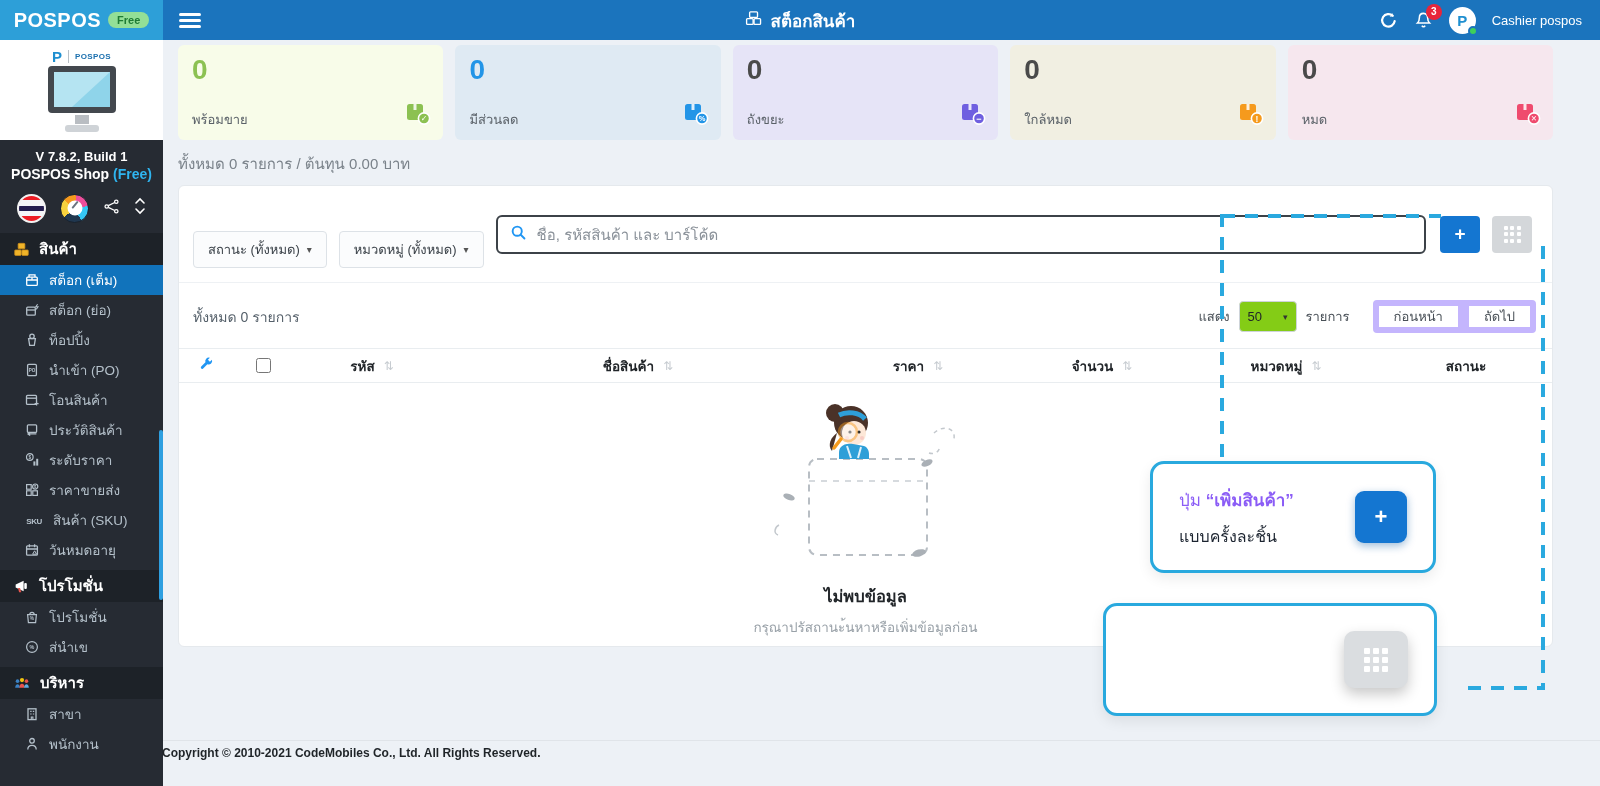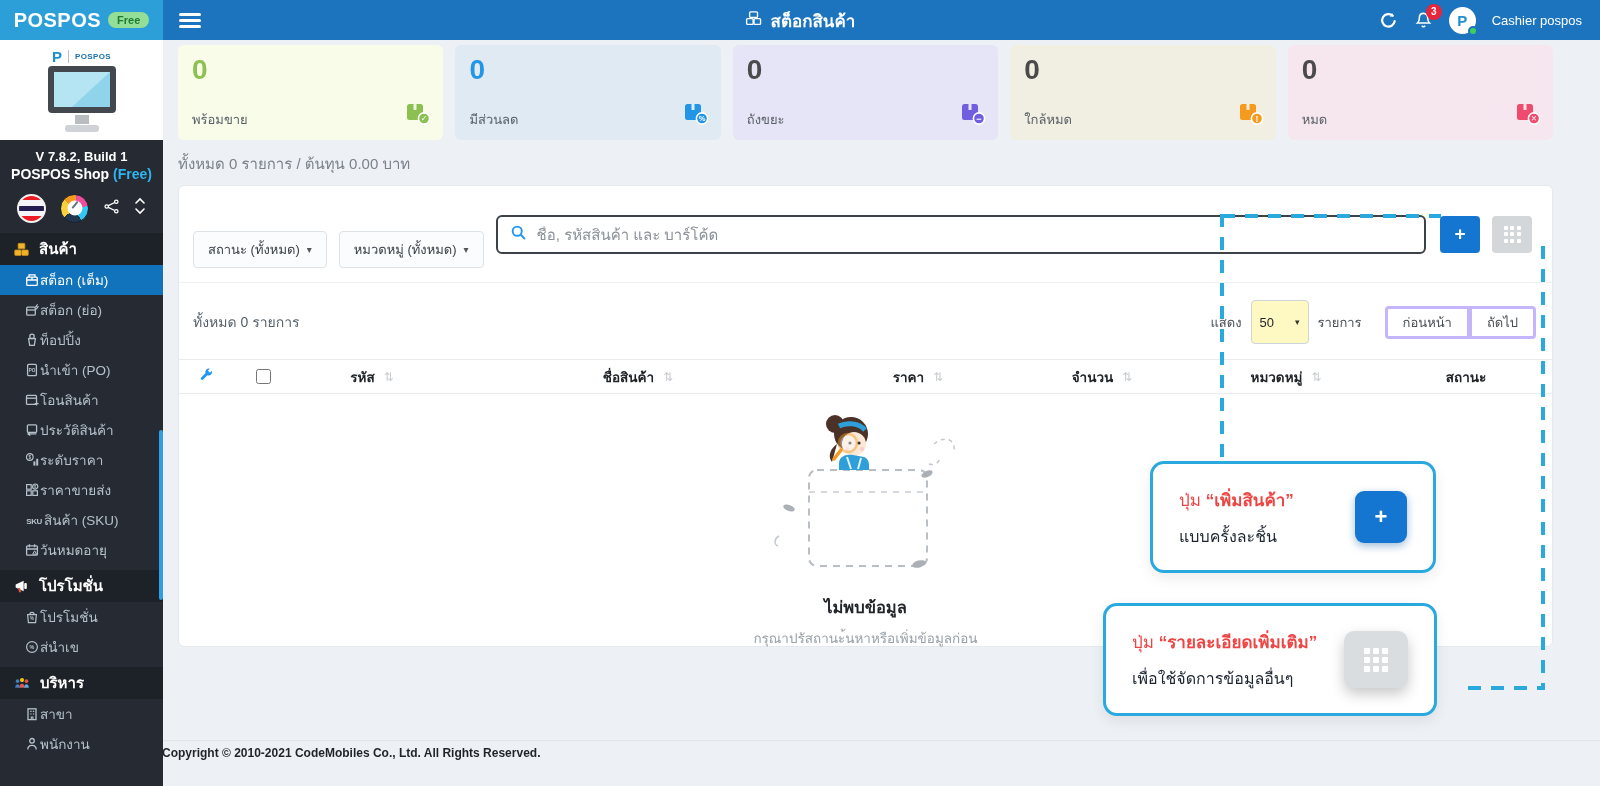--- a/index.html
+++ b/index.html
@@ -34,21 +34,21 @@
   .v-line2 { font-size:14px; font-weight:bold; margin-top:2px; }
   .v-line2 .plan { color:#2fb5f0; }
   .quick-icons { display:flex; align-items:center; justify-content:center; gap:14px; margin-top:9px; height:34px; }
   .flag { width:29px; height:29px; border-radius:50%; border:2px solid #f2f2f2; overflow:hidden;
     background:linear-gradient(180deg,#ed1c24 0 18%,#f4f5f8 18% 39%,#241d4f 39% 61%,#f4f5f8 61% 82%,#ed1c24 82% 100%); }
   .gauge { width:29px; height:29px; border-radius:50%; background:conic-gradient(from 230deg,#f7d23e 0 22%,#f59a1d 22% 38%,#ee4f9b 38% 58%,#35c7f4 58% 78%,#20374f 78% 100%); position:relative; border:1px solid #18222e; }
   .gauge::after { content:""; position:absolute; left:50%; top:50%; width:15px; height:15px; background:#fff; border-radius:50%; transform:translate(-50%,-50%); }
   .gauge::before { content:""; position:absolute; left:50%; top:50%; width:2px; height:9px; background:#6a7480; transform:translate(-50%,-85%) rotate(40deg); z-index:1; border-radius:1px; }
   .menu { margin-top:8px; }
   .sec-head { height:32px; display:flex; align-items:center; gap:9px; padding-left:13px; background:#1d2228; color:#fff; font-size:15px; font-weight:bold; margin-top:5px; cursor:pointer; }
-  .mi { height:30px; display:flex; align-items:center; padding-left:24px; color:#b4c0ca; font-size:13.5px; cursor:pointer; }
+  .mi { height:30px; display:flex; align-items:center; gap:9px; padding-left:24px; color:#b4c0ca; font-size:13.5px; cursor:pointer; }
   .mi.sel { background:#1173bb; color:#fff; }
   .mi svg, .sec-head svg { flex:0 0 auto; }
   .scroll-thumb { position:absolute; right:0; top:390px; width:4px; height:170px; background:#2e9fe0; border-radius:2px; }
 
   
   .cards { position:absolute; top:45px; left:178px; width:1375px; height:95px; display:flex; gap:12px; }
   .card { flex:1; border-radius:6px; padding:10px 14px; position:relative; cursor:pointer; }
   .card .num { font-size:28px; font-weight:bold; line-height:1.1; }
   .card .lbl { position:absolute; left:14px; bottom:10px; font-size:13px; color:#5a6168; }
   .card .c-ico { position:absolute; right:12px; bottom:10px; }
@@ -64,24 +64,24 @@
   .sq-btn { width:40px; height:37px; border:none; border-radius:4px; display:flex; align-items:center; justify-content:center; cursor:pointer; }
   .add-btn { background:#1476d1; color:#fff; font-size:19px; font-weight:bold; }
   .more-btn { background:#d4d7da; }
   .grid-ico { display:grid; grid-template-columns:repeat(3,4px); gap:2.5px; }
   .grid-ico i { width:4px; height:4px; background:#fff; border-radius:1px; }
 
   .info-row { display:flex; align-items:center; padding:17px 16px 0 14px; }
   .total-txt { font-size:14px; color:#55606a; }
   .info-right { margin-left:auto; display:flex; align-items:center; gap:9px; }
   .small-lbl { font-size:13px; color:#495057; }
-  .pp-select { width:58px; height:44px; border:1px solid #ced4da; border-radius:4px; display:flex; align-items:center; justify-content:space-between; padding:0 8px; font-size:13px; color:#212529; cursor:pointer; background:#fef9c3; }
+  .pp-select { width:58px; height:31px; border:1px solid #ced4da; border-radius:4px; display:flex; align-items:center; justify-content:space-between; padding:0 8px; font-size:13px; color:#212529; cursor:pointer; background:#84cc16; }
   .pp-select .caret { font-size:9px; color:#333; }
   .pager { display:flex; margin-left:14px; }
-  .pager button { border:3px solid #c4b5fd; background:#fff; height:33px; padding:0 15px; font-size:13px; color:#495057; cursor:pointer; font-family:inherit; }
+  .pager button { border:6px solid #c4b5fd; background:#fff; height:33px; padding:0 15px; font-size:13px; color:#495057; cursor:pointer; font-family:inherit; }
   .pager button:first-child { border-radius:4px 0 0 4px; }
   .pager button:last-child { border-radius:0 4px 4px 0; margin-left:-1px; }
 
   .thead { display:flex; align-items:center; height:35px; margin-top:15px; border-top:1px solid #e9edf0; border-bottom:1px solid #e9edf0; font-size:13.5px; font-weight:bold; color:#212529; }
   .th { display:flex; align-items:center; justify-content:center; gap:9px; cursor:pointer; }
   .sort { color:#c6cbd0; font-size:12px; font-weight:normal; }
   .col-tools { width:55px; } .col-check { width:58px; }
   .col-code { width:160px; } .col-name { width:372px; }
   .col-price { width:188px; } .col-qty { width:180px; }
   .col-cat { width:188px; } .col-status { flex:1; }
@@ -91,21 +91,21 @@
   .empty-title { font-size:16.5px; font-weight:bold; color:#212529; margin-top:6px; }
   .empty-sub { font-size:13.5px; color:#99a1a8; margin-top:7px; }
 
   .footer-divider { position:absolute; top:740px; left:163px; right:0; height:1px; background:#e0e4e9; }
   .footer { position:absolute; top:746px; left:162px; font-size:12px; font-weight:bold; color:#1f2428; }
 
   
   .dash-h { position:absolute; height:4px; background:repeating-linear-gradient(90deg,#2aa9df 0 13px,transparent 13px 23px); z-index:8; }
   .dash-v { position:absolute; width:4px; background:repeating-linear-gradient(180deg,#2aa9df 0 13px,transparent 13px 23px); z-index:8; }
   .callout { position:absolute; background:#fff; border:3px solid #29a9de; border-radius:14px; box-shadow:0 5px 14px rgba(0,0,0,.08); display:flex; align-items:center; padding:0 26px; gap:22px; z-index:9; }
-  .co-text .l1 { font-size:17px; color:#ef4444; }
+  .co-text .l1 { font-size:17px; color:#8b5cf6; }
   .co-text .l1 b { font-weight:bold; }
   .co-text .l2 { font-size:16px; color:#1c2430; margin-top:11px; }
   .co-plus { width:52px; height:52px; border-radius:9px; background:#1476d1; color:#fff; font-size:22px; font-weight:bold; display:flex; align-items:center; justify-content:center; box-shadow:0 3px 8px rgba(16,90,160,.4); margin-left:auto; }
   .co-grid { width:64px; height:57px; border-radius:10px; background:#dadde0; display:flex; align-items:center; justify-content:center; box-shadow:0 6px 14px rgba(0,0,0,.22); margin-left:auto; }
   .co-grid .grid-ico { grid-template-columns:repeat(3,6px); gap:3px; }
   .co-grid .grid-ico i { width:6px; height:6px; }
 </style>
 </head>
 <body>
 
@@ -531,24 +531,20 @@
     <div class="co-text">
       <div class="l1"><span>ปุ่ม </span><b>“เพิ่มสินค้า”</b></div>
       <div class="l2">แบบครั้งละชิ้น</div>
     </div>
     <div class="co-plus">
         <span>+</span>
       </div>
   </div>
 
   <div class="callout" style="left:1103px; top:603px; width:334px; height:113px;">
-    <div class="co-text">
-      <div class="l1"><span>ปุ่ม </span><b>“รายละเอียดเพิ่มเติม”</b></div>
-      <div class="l2">เพื่อใช้จัดการข้อมูลอื่นๆ</div>
-    </div>
     <div class="co-grid">
       <span class="grid-ico">
           <i></i>
           <i></i>
           <i></i>
           <i></i>
           <i></i>
           <i></i>
           <i></i>
           <i></i>

